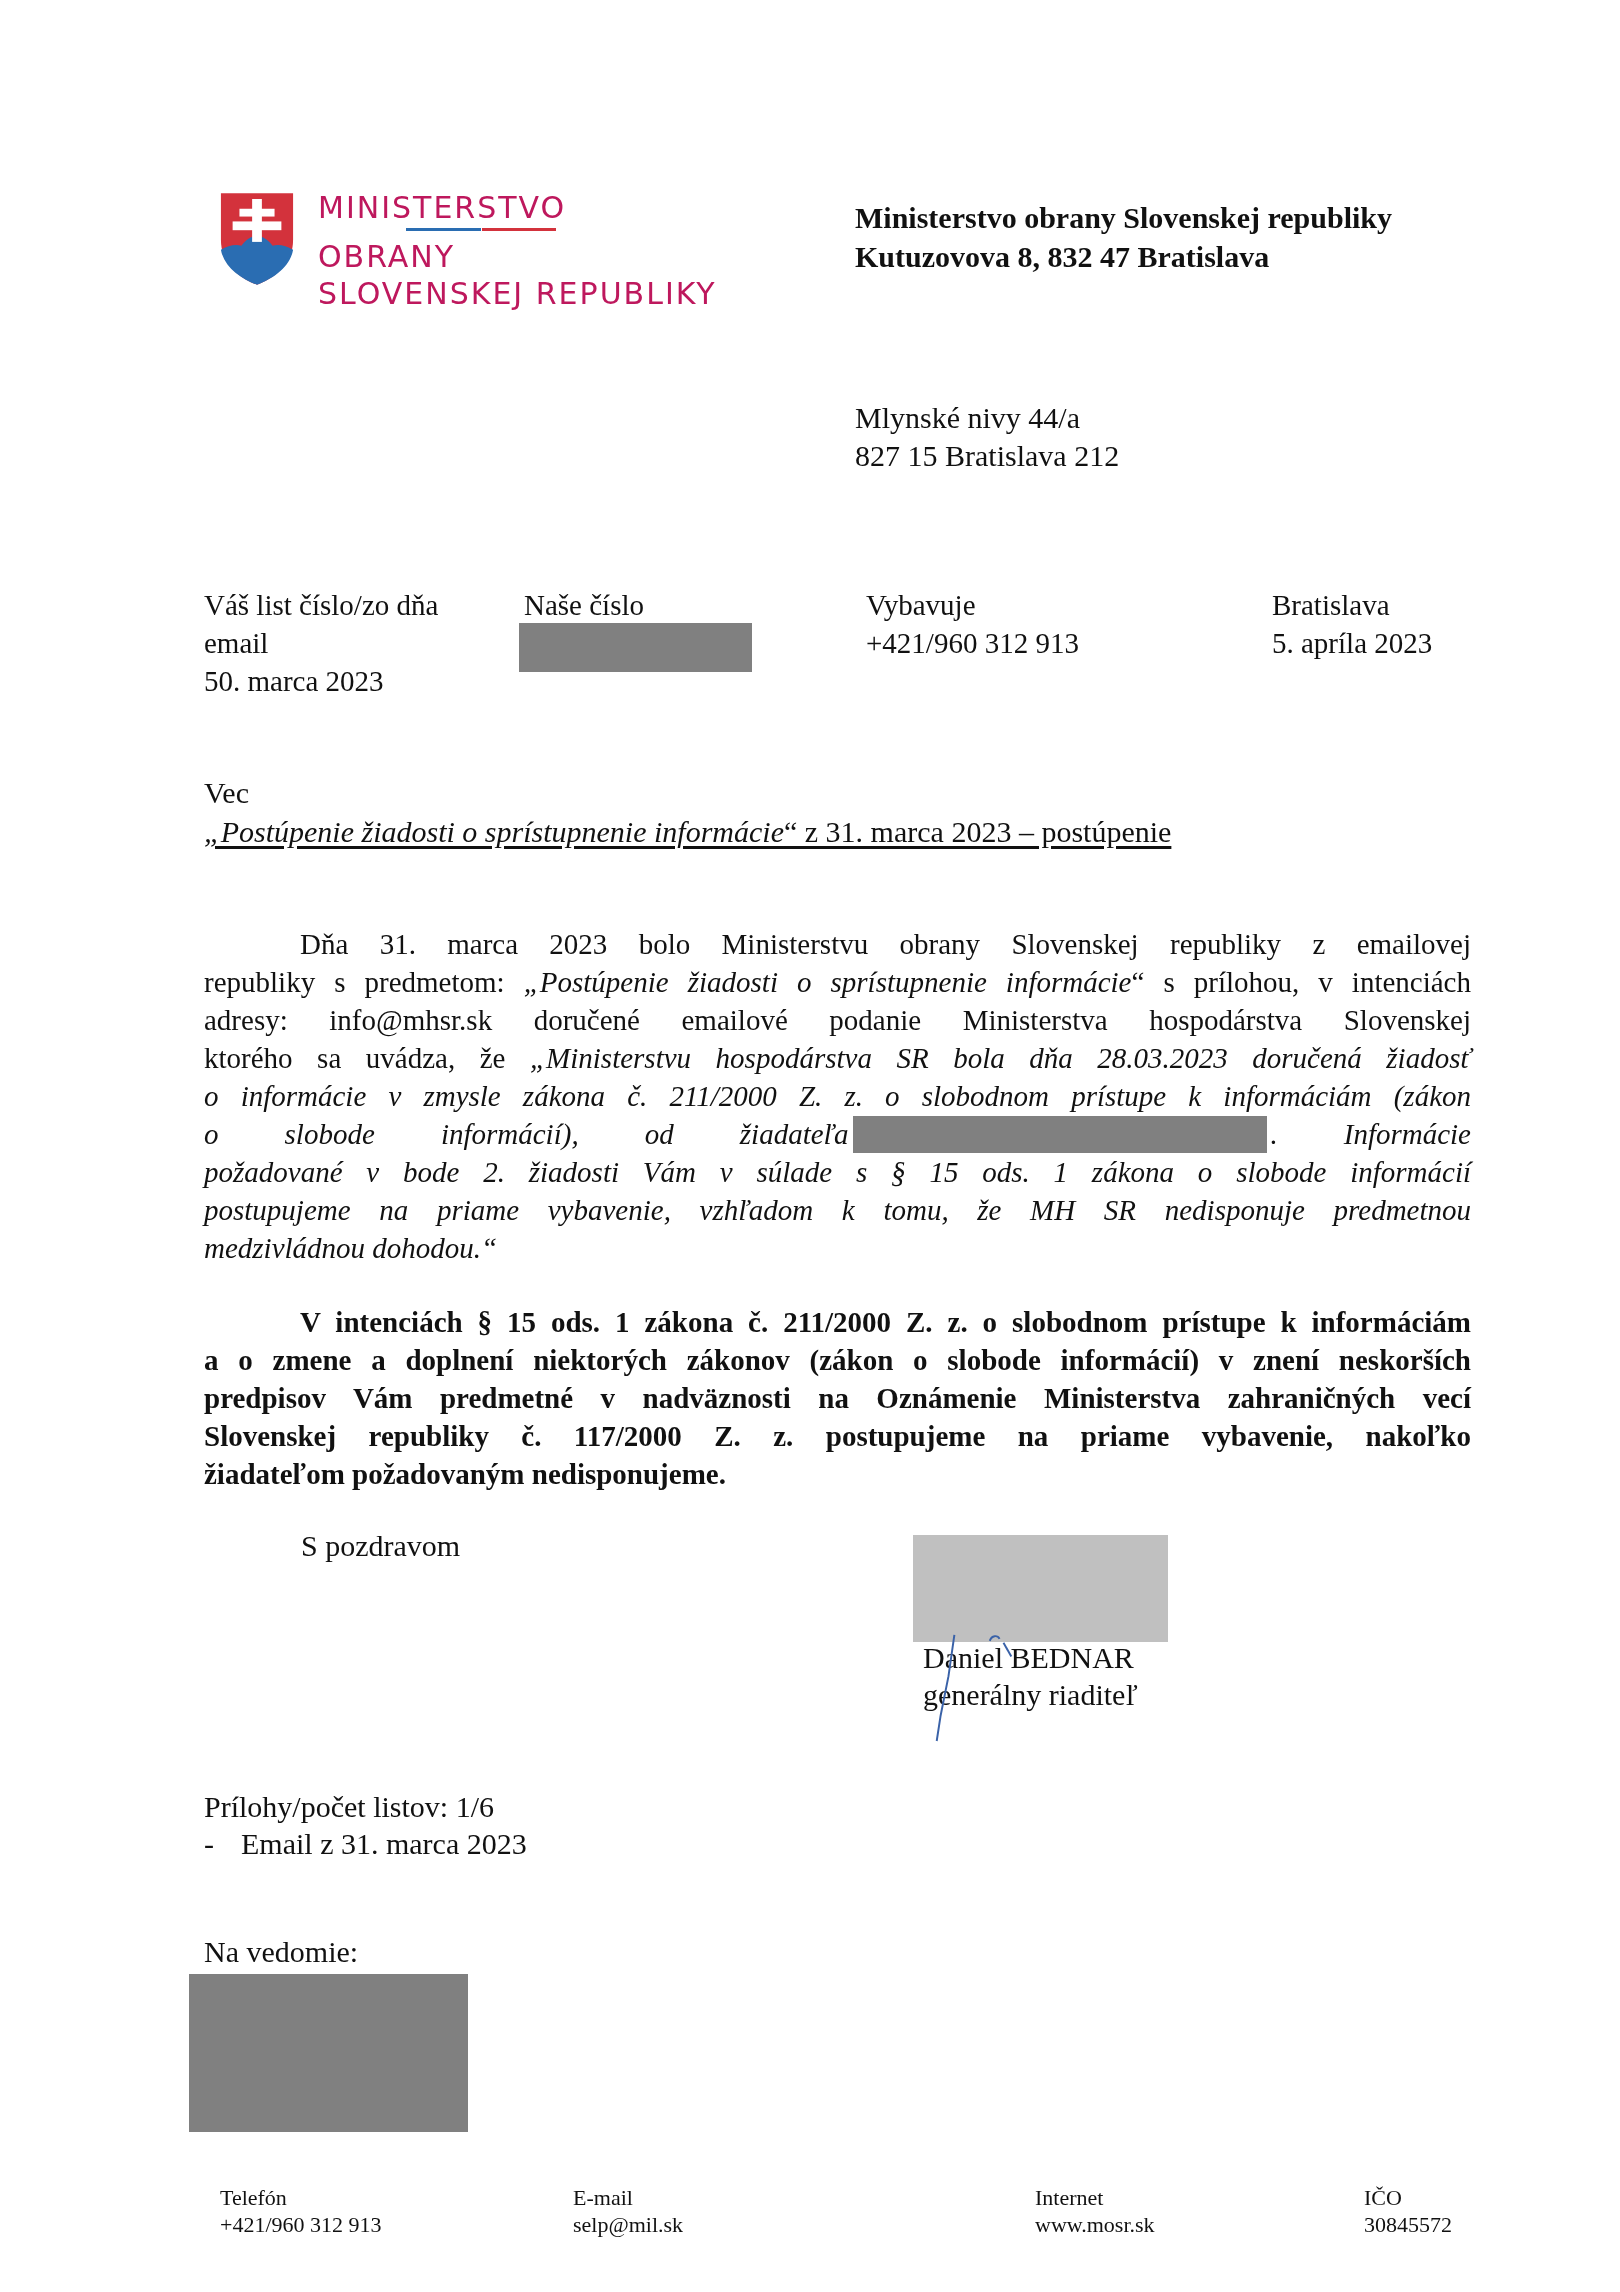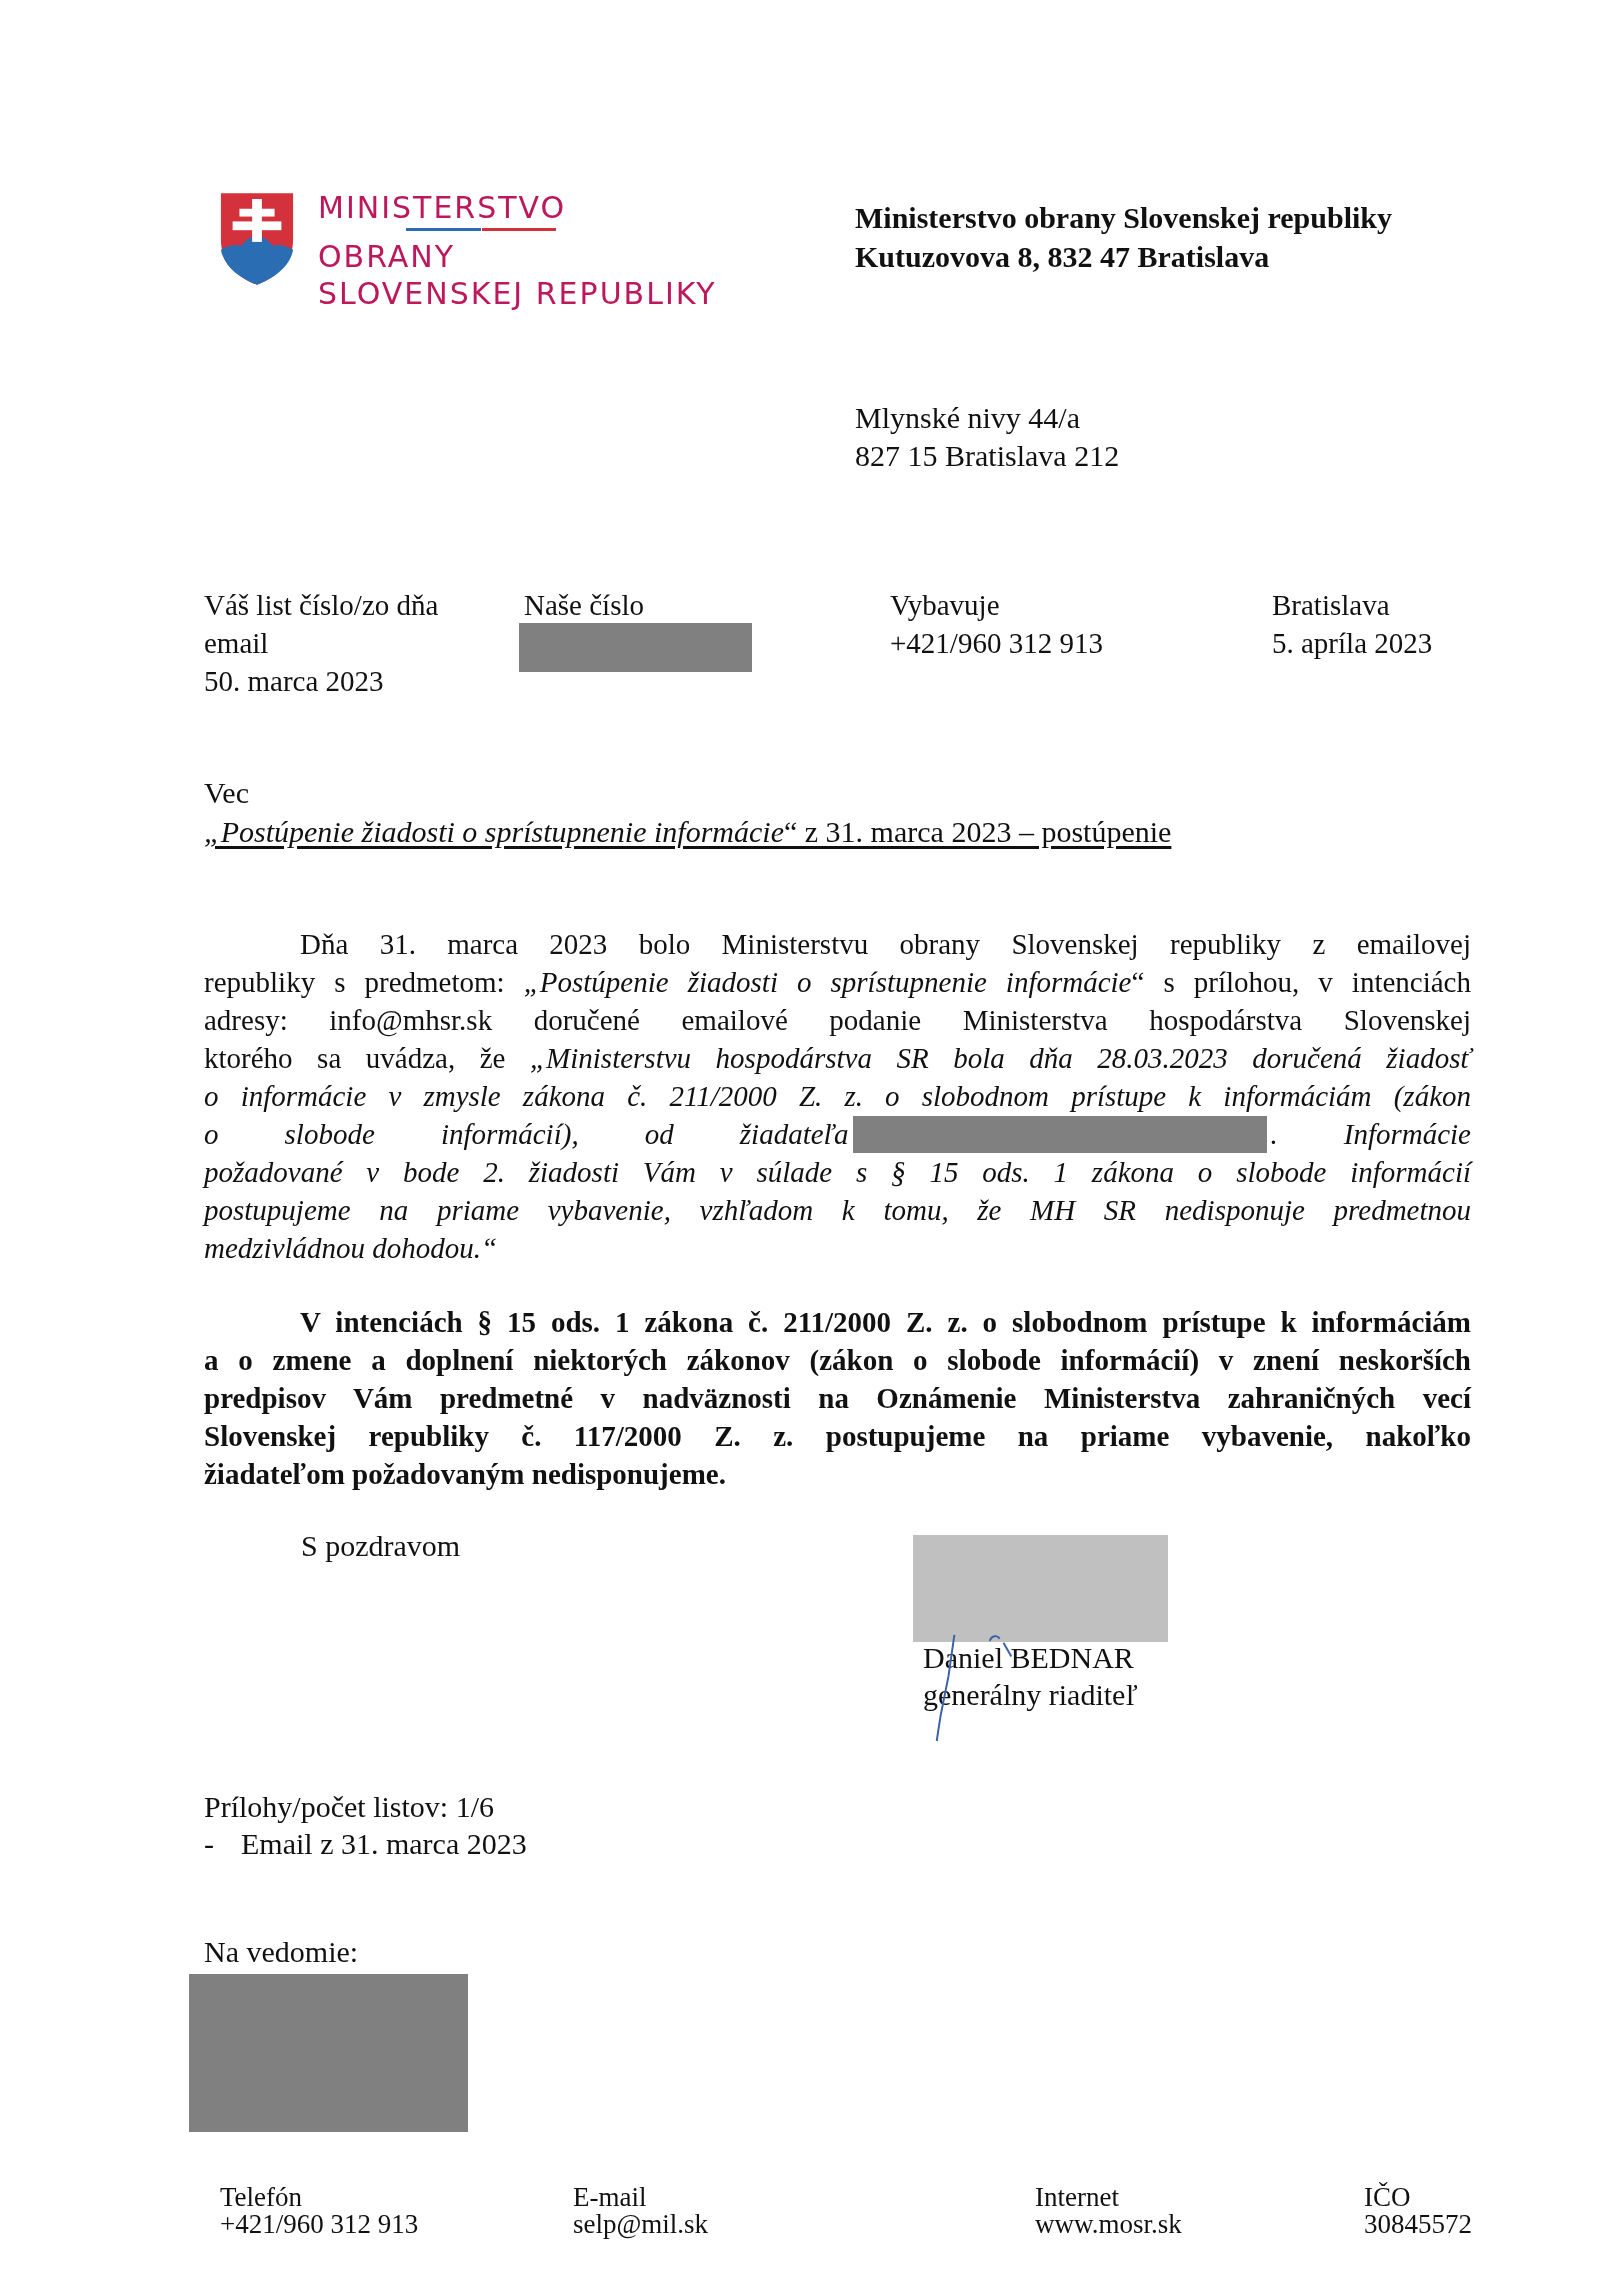--- a/index.html
+++ b/index.html
@@ -14,21 +14,21 @@
   .redact-dark { background: #808080; }
   .redact-light { background: #c0c0c0; }
   .subject-label { font-size: 30px; line-height: 38px; }
   .subject { font-size: 30px; line-height: 38px; text-decoration: underline; text-underline-offset: 3.9px; white-space: nowrap; text-align: center; }
   .para { font-size: 29px; line-height: 38px; text-align: justify; width: 1274px; }
   .para .line { display: block; text-align: justify; text-align-last: justify; white-space: nowrap; height: 38px; }
   .para .line.last { text-align-last: left; }
   .bold-para { font-weight: bold; }
   .it { font-style: italic; }
   .plain { font-size: 30px; line-height: 37px; }
-  .footer { font-size: 27px; line-height: 27.4px; }
+  .footer { font-size: 22px; line-height: 27.4px; }
 </style>
 </head>
 <body>
 
 <div class="abs" style="left:218px; top:189px; width:510px; height:118px;">
   <svg class="abs" style="left:0; top:0;" width="78" height="98" viewBox="0 0 80 100">
     <path d="M3,4 L77,4 L77,52 C77,78 56,92 40,98 C24,92 3,78 3,52 Z" fill="#d3323c"></path>
     <path d="M3,62 C10,58 18,56 24,58 C30,50 36,48 40,48 C44,48 50,50 56,58 C62,56 70,58 77,62 C74,80 56,92 40,98 C24,92 6,80 3,62 Z" fill="#2a6db2"></path>
     <rect x="35" y="10" width="10" height="44" fill="#fff"></rect>
     <rect x="22" y="20" width="36" height="8" fill="#fff"></rect>
@@ -53,21 +53,21 @@
 
 <div class="abs ref" style="left:204px; top:586px;">
   <div>Váš list číslo/zo dňa</div>
   <div>email</div>
   <div>50. marca 2023</div>
 </div>
 <div class="abs ref" style="left:524px; top:586px;">
   <div>Naše číslo</div>
 </div>
 <div class="abs redact-dark" style="left:519px; top:623px; width:233px; height:49px;"></div>
-<div class="abs ref" style="left:890px; top:586px;">
+<div class="abs ref" style="left:866px; top:586px;">
   <div>Vybavuje</div>
   <div>+421/960 312 913</div>
 </div>
 <div class="abs ref" style="left:1272px; top:586px;">
   <div>Bratislava</div>
   <div>5. apríla 2023</div>
 </div>
 
 <div class="abs subject-label" style="left:204px; top:774px;">Vec</div>
 <div class="abs subject" style="left:204px; top:813px;">

